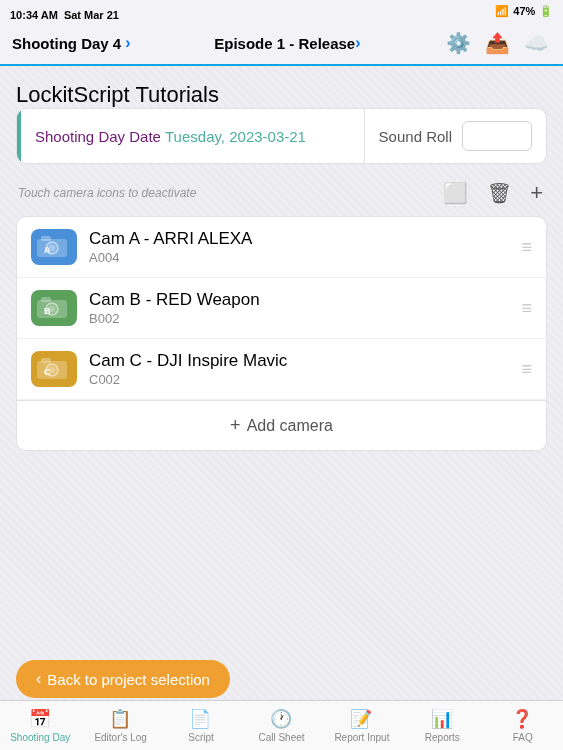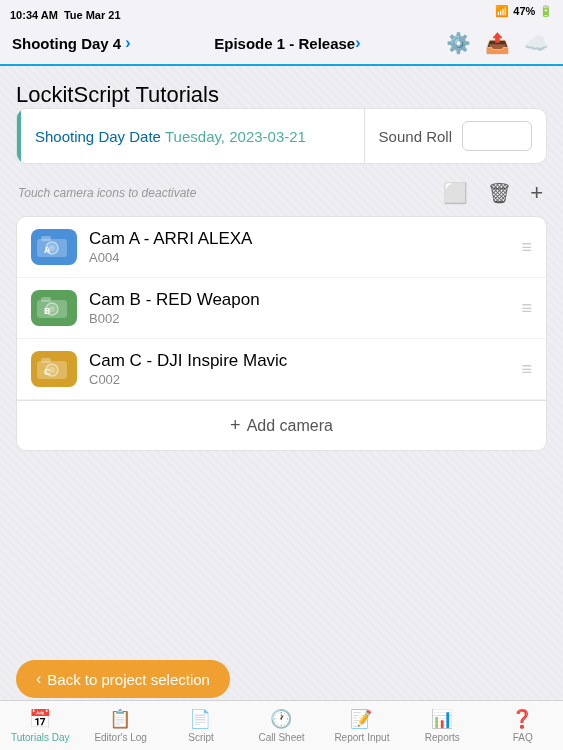--- a/index.html
+++ b/index.html
@@ -89,21 +89,21 @@
       flex-shrink: 0;
     }
     .shooting-day-inner {
       display: flex;
       align-items: center;
       flex: 1;
       padding: 12px 14px;
     }
     .shooting-day-label {
       font-size: 15px;
-      color: #0369a1;
+      color: #701a75;
       flex: 0 0 auto;
       min-width: 130px;
     }
     .shooting-day-value {
       font-size: 15px;
       color: #4caf9f;
       flex: 1;
     }
     .sound-roll-section {
       display: flex;
@@ -302,21 +302,21 @@
     }
   </style>
 </head>
 <body>
 
 <div class="bg-pattern"></div>
 
 <div class="status-bar">
   <div class="status-left">
     <span>10:34 AM</span>
-    <span>Tue Mar 21</span>
+    <span>Sat Mar 21</span>
   </div>
   <div class="status-right">
     <span>📶</span>
     <span>47%</span>
     <span>🔋</span>
   </div>
 </div>
 
 <div class="nav-bar">
   <div class="nav-left">
@@ -431,21 +431,21 @@
 <div class="back-btn-wrapper">
   <button class="back-btn">
     <span class="back-chevron">‹</span>
     <span>Back to project selection</span>
   </button>
 </div>
 
 <div class="tab-bar">
   <div class="tab-item active">
     <span class="tab-icon">📅</span>
-    <span class="tab-label">Tutorials Day</span>
+    <span class="tab-label">Shooting Day</span>
   </div>
   <div class="tab-item">
     <span class="tab-icon">📋</span>
     <span class="tab-label">Editor's Log</span>
   </div>
   <div class="tab-item">
     <span class="tab-icon">📄</span>
     <span class="tab-label">Script</span>
   </div>
   <div class="tab-item">

